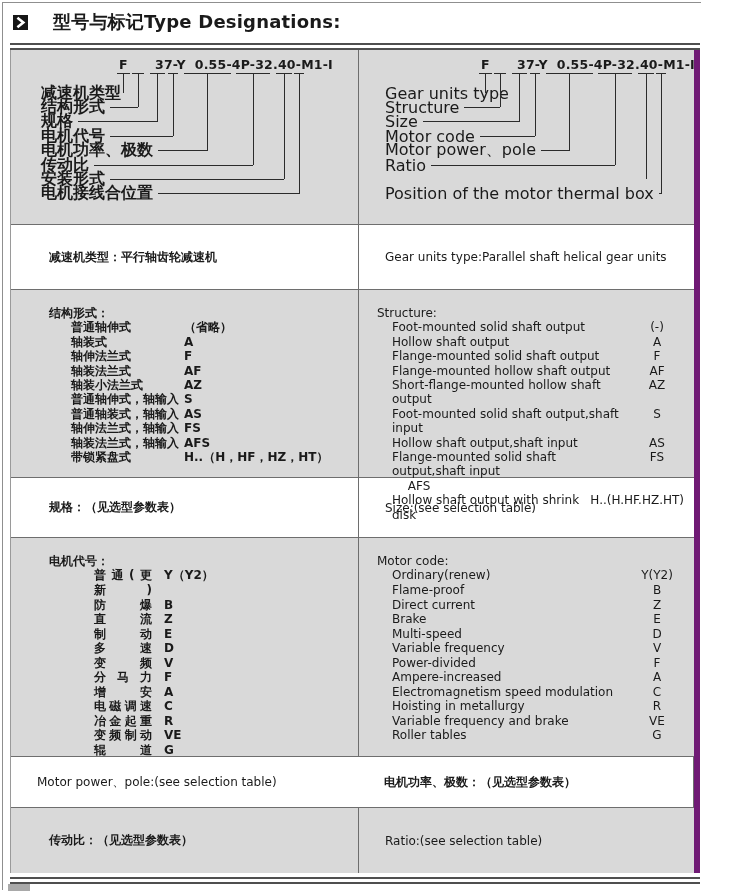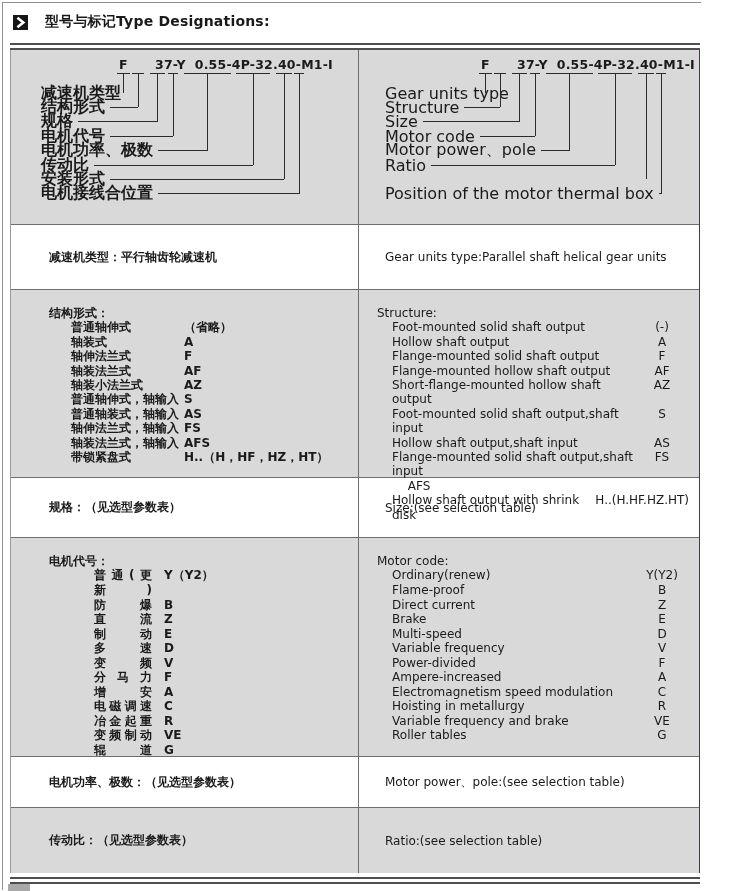--- a/index.html
+++ b/index.html
@@ -8,28 +8,28 @@
     background:#fff;color:#1a1a1a;
     font-family:"DejaVu Sans","Liberation Sans",sans-serif;
     font-size:12px;
     -webkit-font-smoothing:antialiased;
   }
   .frame{position:absolute;left:2px;top:2px;width:698px;height:887px;
     border-left:1px solid #8f8f8f;border-top:1px solid #8f8f8f;pointer-events:none;}
   
   .titlebar{position:absolute;left:13px;top:9px;height:26px;display:flex;align-items:center;gap:9px;}
   .logo{width:15px;height:15px;display:inline-block;line-height:0;}
-  .title{font-size:14px;font-weight:bold;margin:8px;letter-spacing:0.2px;}
+  .title{font-size:18px;font-weight:bold;margin:16px;letter-spacing:0.2px;}
   
   .dbl{position:absolute;left:10px;width:690px;height:3px;
     border-top:2px solid #4f4f4f;border-bottom:2px solid #4f4f4f;}
   .dbl.top{top:43px;} .dbl.bottom{top:877px;}
   
   .dtable{position:absolute;left:10px;top:50px;width:690px;
-    border-left:1px solid #9a9a9a;border-right:1px solid #701a75;box-sizing:border-box;}
+    border-left:1px solid #9a9a9a;border-right:6px solid #701a75;box-sizing:border-box;}
   .trow{display:flex;border-bottom:1px solid #6e6e6e;box-sizing:border-box;}
   .trow:last-child{border-bottom:none;}
   .cell{box-sizing:border-box;position:relative;}
   .cell.zh{width:348px;border-right:1px solid #6e6e6e;}
   .cell.en{flex:1;}
   .gray{background:var(--row-gray,#d9d9d9);}
   .r1{height:175px;} .r2{height:65px;} .r3{height:188px;} .r4{height:60px;}
   .r5{height:219px;} .r6{height:51px;} .r7{height:65px;}
   .vcenter{display:flex;align-items:center;}
   .pad-zh{padding-left:38px;} .pad-en{padding-left:26px;}
@@ -450,25 +450,25 @@
             <div class="li li-en">
               <span class="li-label">Roller tables</span>
               <span class="li-code">G</span>
             </div>
           </div>
       </div>
     </div>
   </div>
 
   <div class="trow r6">
+    <div class="cell en vcenter pad-en">
+      <span>Motor power、pole:(see selection table)</span>
+    </div>
     <div class="cell zh vcenter pad-zh">
       <span class="zh-text">电机功率、极数：（见选型参数表）</span>
-    </div>
-    <div class="cell en vcenter pad-en">
-      <span>Motor power、pole:(see selection table)</span>
     </div>
   </div>
 
   <div class="trow r7 gray">
     <div class="cell zh vcenter pad-zh">
       <span class="zh-text">传动比：（见选型参数表）</span>
     </div>
     <div class="cell en vcenter pad-en">
       <span>Ratio:(see selection table)</span>
     </div>

